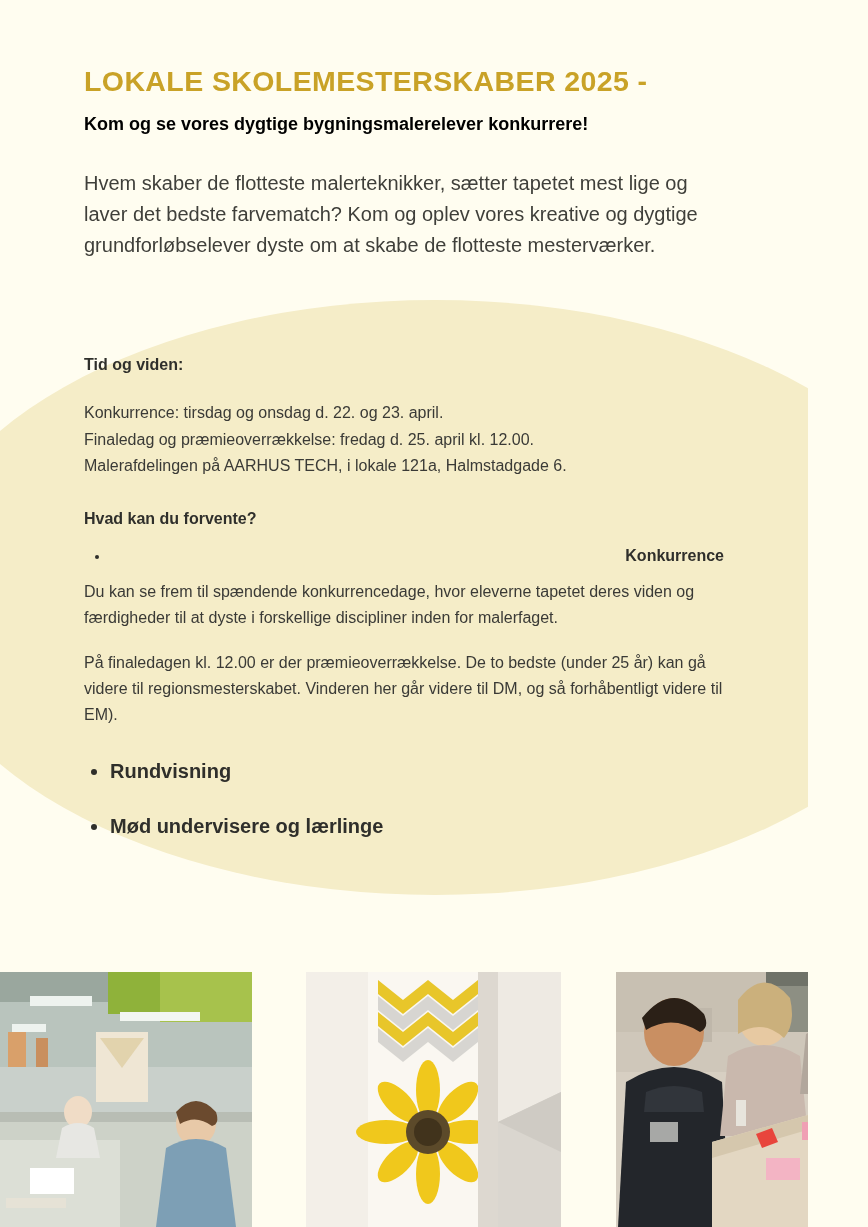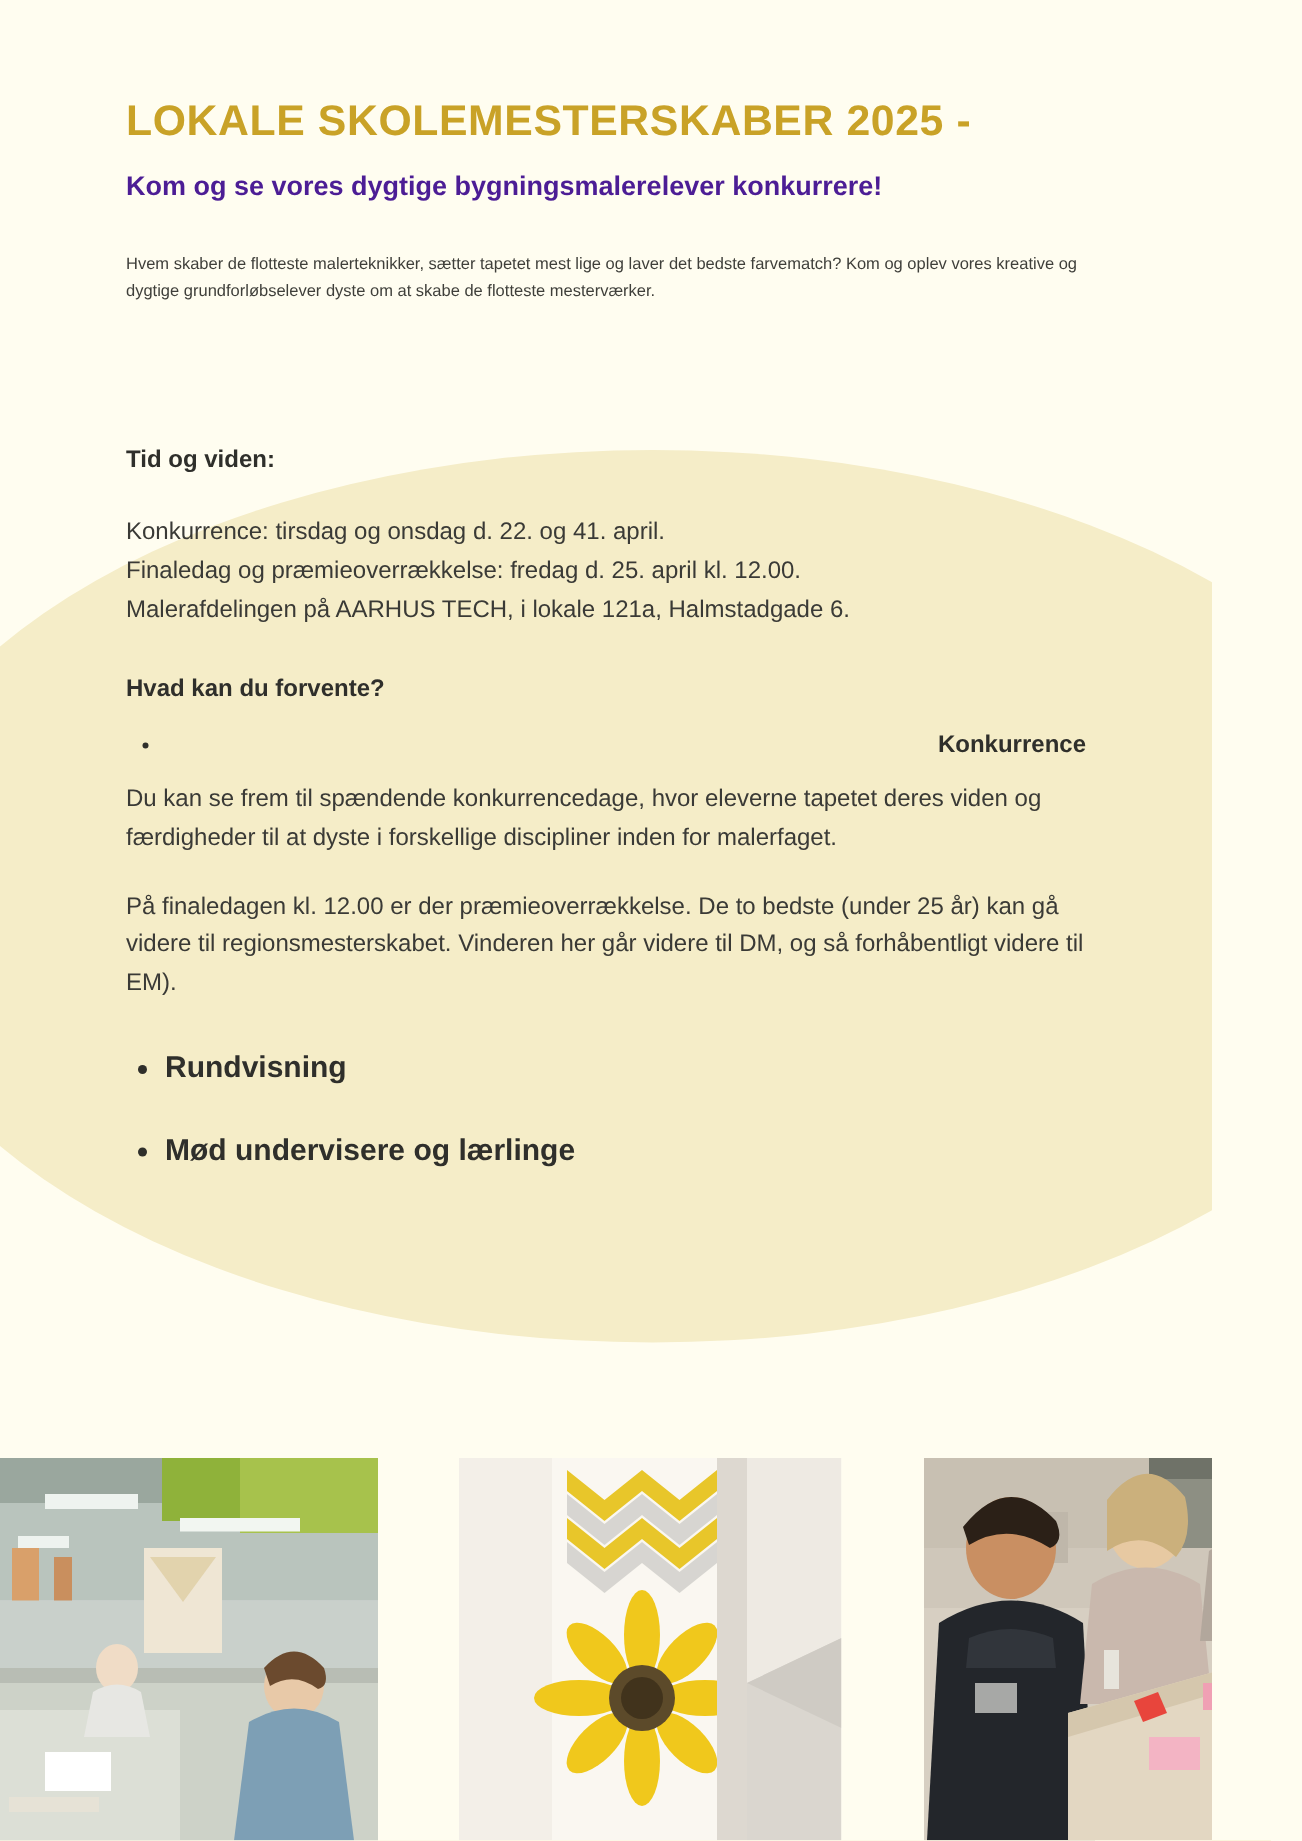--- a/index.html
+++ b/index.html
@@ -50,27 +50,27 @@
     font-weight: bold;
     letter-spacing: 0.4px;
     color: #c9a227;
     line-height: 1.2;
   }
 
   .subtitle {
     margin: 14px 0 0 0;
     font-size: 18px;
     font-weight: bold;
-    color: #4c1d95;
+    color: #000000;
     line-height: 1.35;
   }
 
   .intro {
     margin: 32px 0 0 0;
-    font-size: 11px;
+    font-size: 20px;
     line-height: 1.55;
     color: #3f3f3a;
     max-width: 680px;
   }
 
   .section-heading {
     font-size: 16px;
     font-weight: bold;
     color: #2f2f2b;
     margin: 0;
@@ -158,21 +158,21 @@
     <h1 class="title">LOKALE SKOLEMESTERSKABER 2025 -</h1>
 
     <p class="subtitle">Kom og se vores dygtige bygningsmalerelever konkurrere!</p>
 
     <p class="intro">Hvem skaber de flotteste malerteknikker, sætter tapetet mest lige og laver det bedste farvematch? Kom og oplev vores kreative og dygtige grundforløbselever dyste om at skabe de flotteste mesterværker.</p>
 
     <div class="tid-sted">
       <p class="section-heading">Tid og viden:</p>
 
       <div class="body-block">
-        <span class="line">Konkurrence: tirsdag og onsdag d. 22. og 41. april.</span>
+        <span class="line">Konkurrence: tirsdag og onsdag d. 22. og 23. april.</span>
         <span class="line">Finaledag og præmieoverrækkelse: fredag d. 25. april kl. 12.00.</span>
         <span class="line">Malerafdelingen på AARHUS TECH, i lokale 121a, Halmstadgade 6.</span>
       </div>
     </div>
 
     <p class="section-heading heading-spaced">Hvad kan du forvente?</p>
 
     <ul class="bullets">
       <li>Konkurrence</li>
     </ul>

